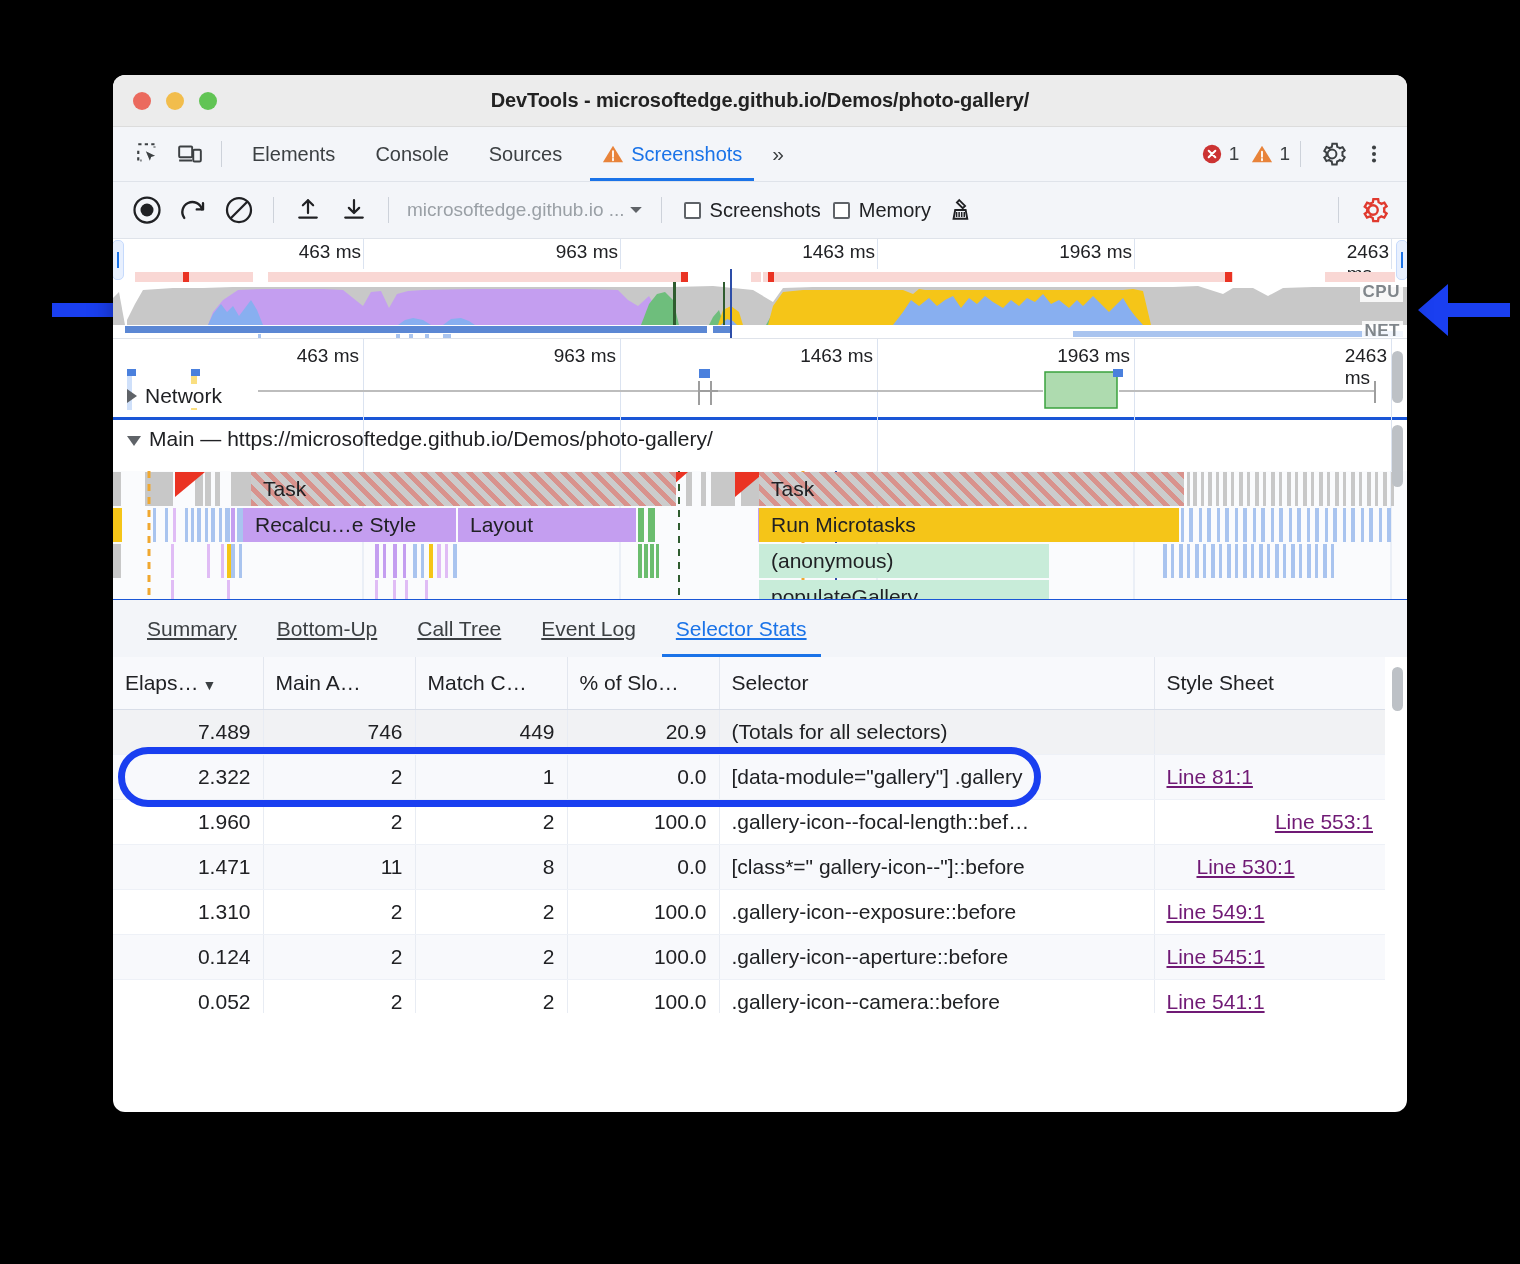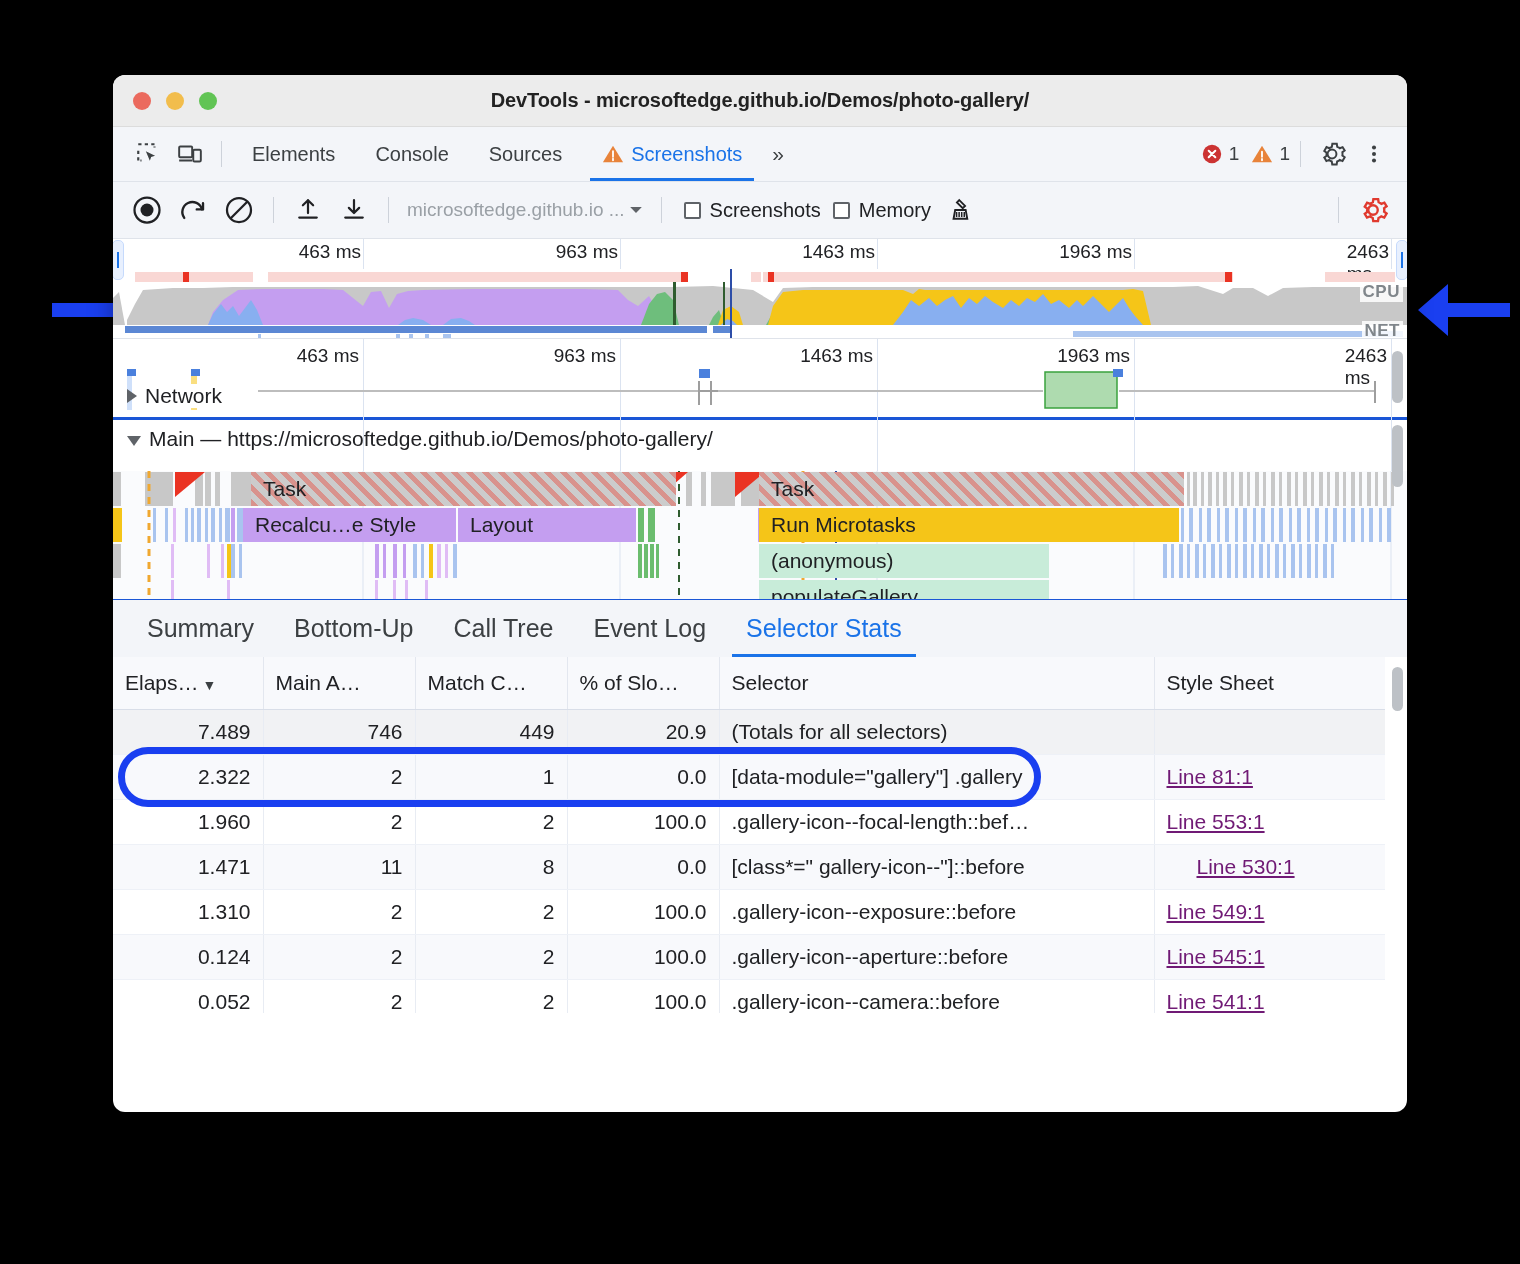--- a/index.html
+++ b/index.html
@@ -171,21 +171,21 @@
 
   
   #bottabs {
     height: 58px; background: #f3f5f9;
     border-top: 1px solid #1a56d6;
     display: flex; align-items: flex-end; padding-left: 14px;
   }
   .btab {
     height: 100%; padding: 0 20px;
     display: flex; align-items: center;
-    font-size: 25px; color: #3c4043; cursor: pointer; position: relative;
+    font-size: 21px; color: #3c4043; cursor: pointer; position: relative; text-decoration: underline;
   }
   .btab.selected { color: #1a73e8; }
   .btab.selected::after {
     content:""; position:absolute; left:6px; right:6px; bottom:0;
     height:3px; background:#1a73e8;
   }
 
   
   #tablewrap { position: relative; height: 356px; background: #fff; overflow: hidden; }
   table { border-collapse: collapse; width: 1272px; table-layout: fixed; }
@@ -777,21 +777,21 @@
           <td class="num">0.0</td>
           <td>[data-module="gallery"] .gallery</td>
           <td style="border-right:none;"><span class="sslink">Line 81:1</span></td>
         </tr>
         <tr>
           <td class="num">1.960</td>
           <td class="num">2</td>
           <td class="num">2</td>
           <td class="num">100.0</td>
           <td>.gallery-icon--focal-length::bef…</td>
-          <td style="border-right:none;"><span class="sslink">Line 553:1</span></td>
+          <td style="border-right:none;text-align:right;"><span class="sslink">Line 553:1</span></td>
         </tr>
         <tr>
           <td class="num">1.471</td>
           <td class="num">11</td>
           <td class="num">8</td>
           <td class="num">0.0</td>
           <td>[class*=" gallery-icon--"]::before</td>
           <td style="border-right:none;padding-left:42px;"><span class="sslink">Line 530:1</span></td>
         </tr>
         <tr>

